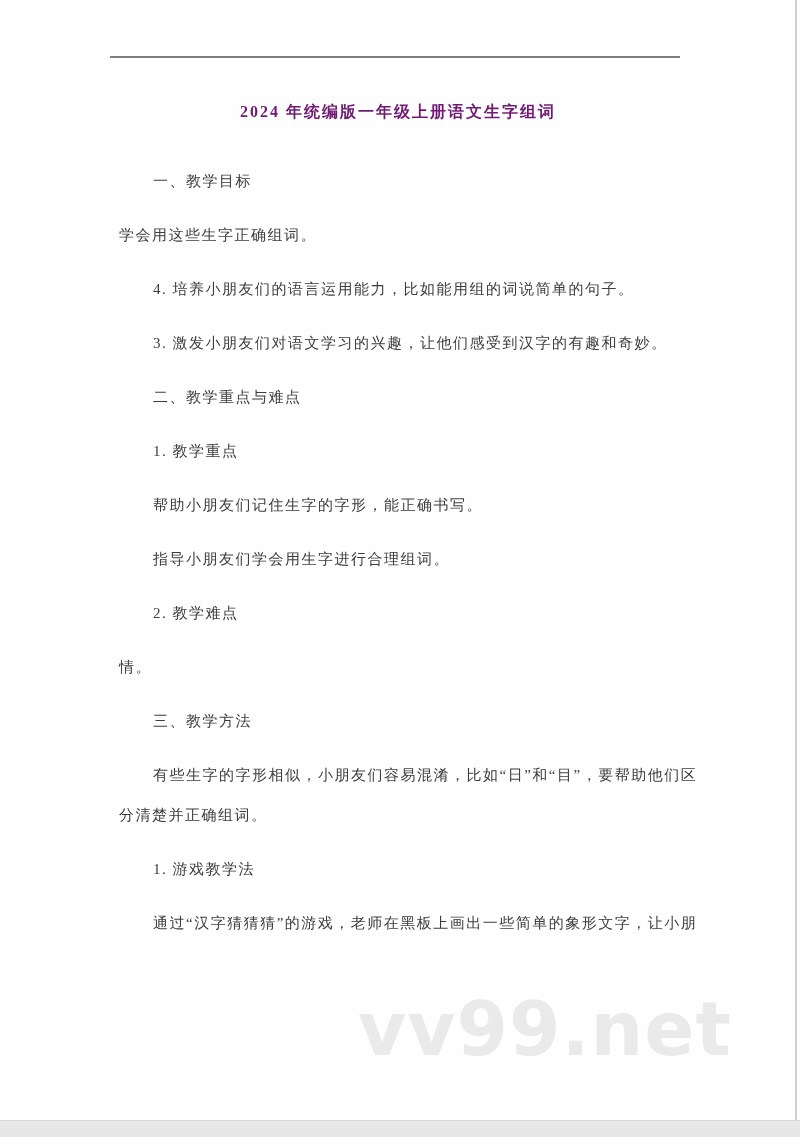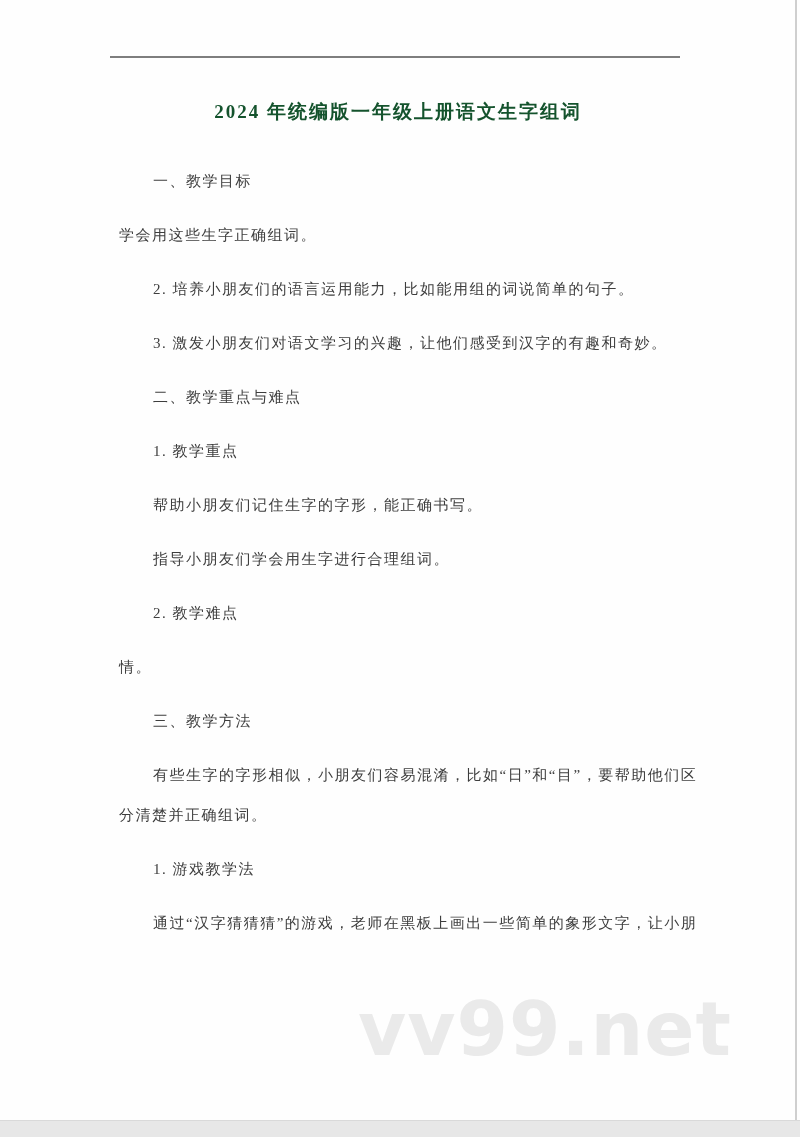--- a/index.html
+++ b/index.html
@@ -49,23 +49,23 @@
     position: absolute;
     left: 103px; top: 92px;
     width: 590px;
     z-index: 2;
     color: #3d3d3d;
     font-size: 15px;
     line-height: 40px;
     letter-spacing: 1.5px;
   }
   .doc-title {
-    font-size: 19px;
+    font-size: 16px;
     font-weight: bold;
-    color: #14532d;
+    color: #701a75;
     text-align: center;
     letter-spacing: 2px;
     line-height: 40px;
     margin: 0 0 29px 0;
   }
   .block { margin: 0 0 14px 16px; }
   .line {
     text-align: justify;
     white-space: nowrap;
   }
@@ -86,21 +86,21 @@
 
     <div class="block">
       <div class="line indent">一、教学目标</div>
     </div>
 
     <div class="block">
       <div class="line">学会用这些生字正确组词。</div>
     </div>
 
     <div class="block">
-      <div class="line indent">2. 培养小朋友们的语言运用能力，比如能用组的词说简单的句子。</div>
+      <div class="line indent">4. 培养小朋友们的语言运用能力，比如能用组的词说简单的句子。</div>
     </div>
 
     <div class="block">
       <div class="line indent">3. 激发小朋友们对语文学习的兴趣，让他们感受到汉字的有趣和奇妙。</div>
     </div>
 
     <div class="block">
       <div class="line indent">二、教学重点与难点</div>
     </div>
 

